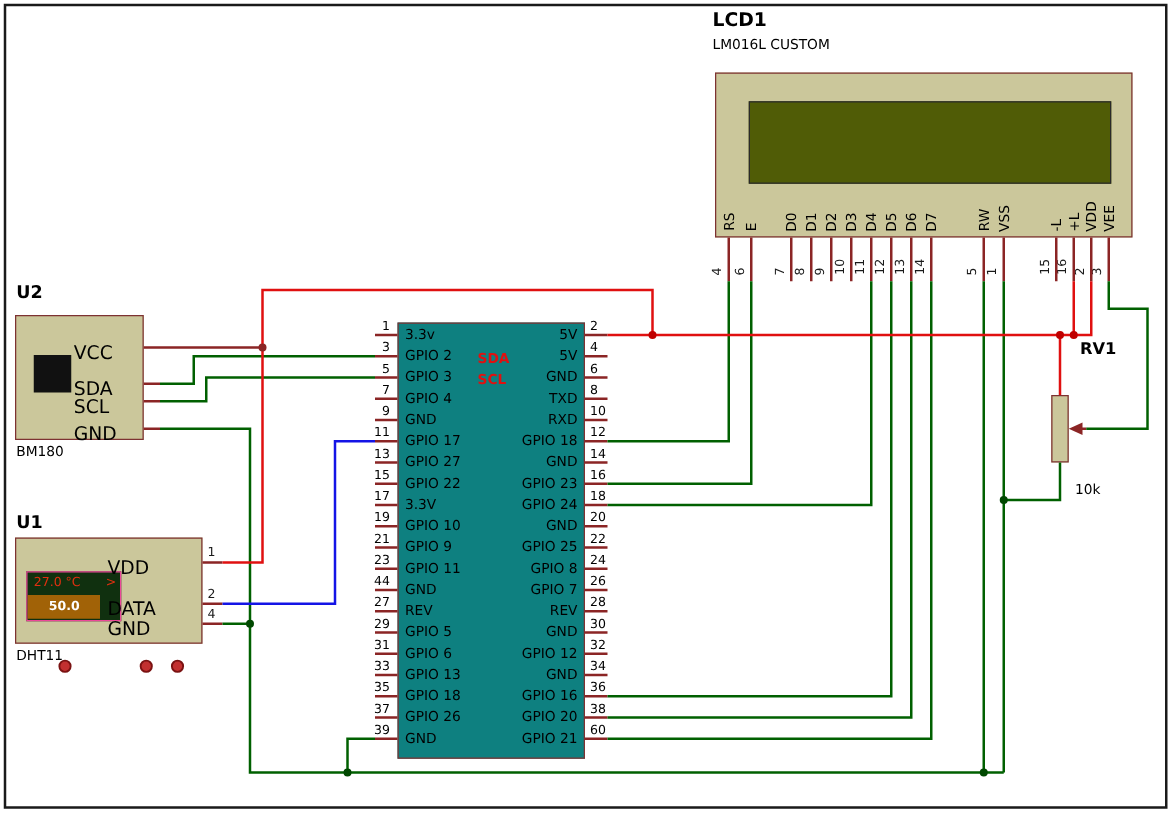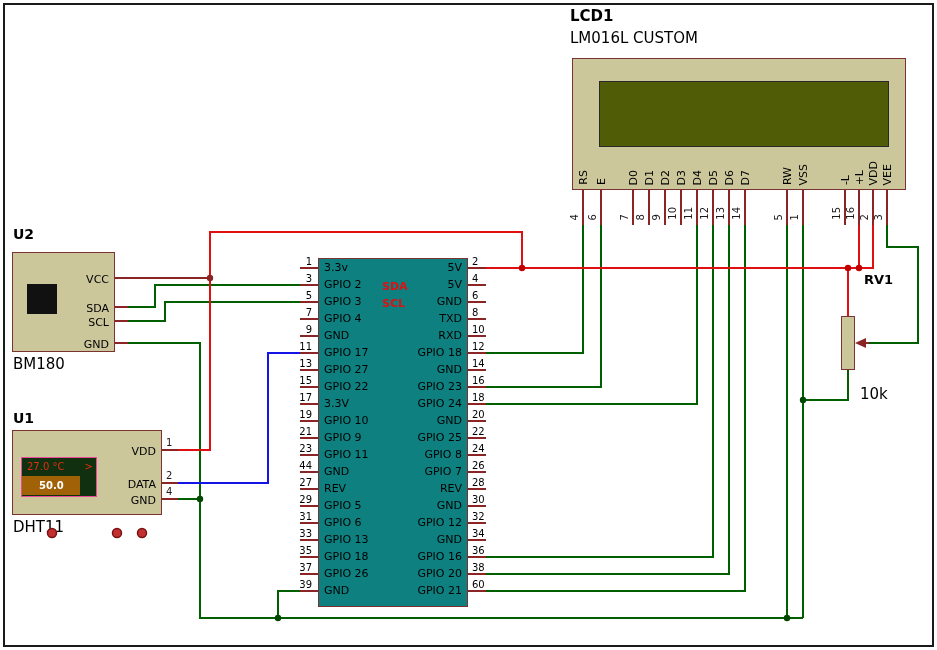--- a/index.html
+++ b/index.html
@@ -4,32 +4,32 @@
 <style>
   *{box-sizing:border-box}
   body{margin:0;background:#fff}
   #canvas{position:relative;width:937px;height:650px;background:#fff;overflow:hidden;
           font-family:"DejaVu Sans",sans-serif;color:#000}
   .frame{position:absolute;left:3px;top:3px;width:931px;height:644px;border:2px solid #1a1a1a}
   .comp{position:absolute;background:#CBC79B;border:1px solid #7D3232}
   .rpi{position:absolute;background:#0E8080;border:1px solid #7D3232}
   .ref{position:absolute;font-size:14px;font-weight:600}
   .ref-lg{position:absolute;font-size:15px;font-weight:600}
-  .sub{position:absolute;font-size:15px}
+  .sub{position:absolute;font-size:11px}
   .lcd-screen{position:absolute;background:#505C06;border:1px solid #2a2a2a}
   .vtext{position:absolute;writing-mode:vertical-rl;transform:rotate(180deg);
          font-size:11px;line-height:13px;white-space:nowrap}
   .vnum{position:absolute;writing-mode:vertical-rl;transform:rotate(180deg);
         font-size:10px;line-height:12px;color:#1a1a1a;white-space:nowrap}
   .col{position:absolute;display:flex;flex-direction:column}
   .col span{height:17px;line-height:17px;font-size:11px;white-space:nowrap}
   .col.nums span{font-size:10px;transform:translateY(-6px)}
   .col.rightal{align-items:flex-end}
   .i2c{position:absolute;color:#E01010;font-size:11px;font-weight:700}
-  .cpin{position:absolute;font-size:11px;text-align:right}
+  .cpin{position:absolute;font-size:15px;}
   .pnum{position:absolute;font-size:10px;color:#1a1a1a}
   .display{position:absolute;background:#10300F;border:1px solid #ec4899;overflow:hidden}
   .disp-t{height:18px;line-height:18px;color:#E03010;font-size:10px;padding-left:5px;position:relative}
   .disp-cursor{position:absolute;right:3px;top:0;color:#E03010;font-size:10px}
   .disp-h{height:19px;line-height:19px;background:#a16207;color:#fff;font-size:10px;
           font-weight:700;padding-left:17px;width:58px}
   .logo{position:absolute;font-size:20px;font-weight:700;letter-spacing:0}
   .logo .g1{color:#757575}
   .logo .g2{color:#2FA12F}
   svg.wires{position:absolute;left:0;top:0;pointer-events:none}

